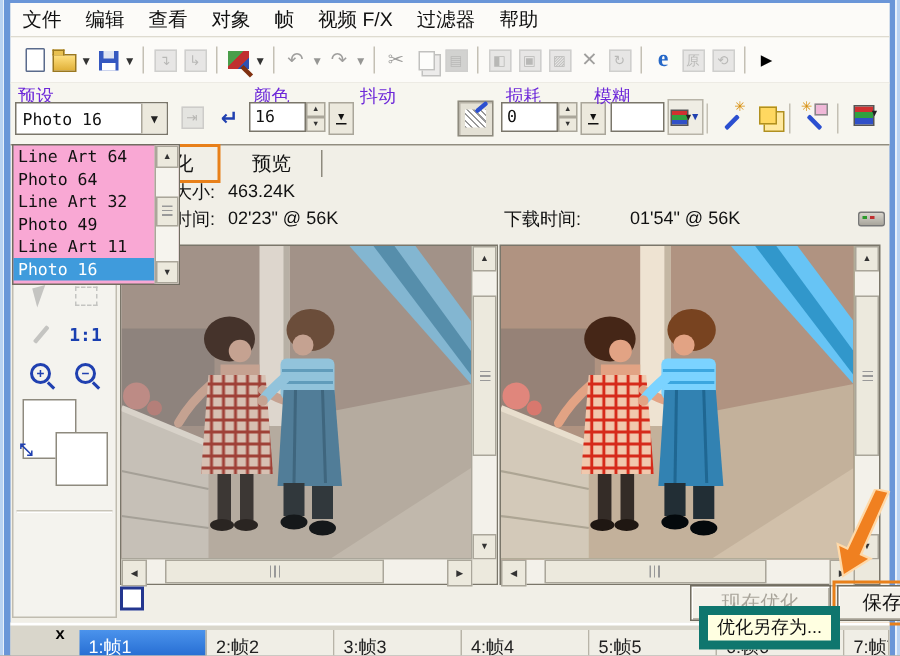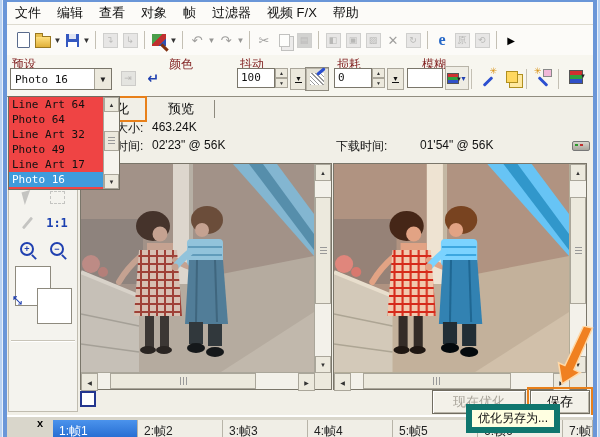--- a/index.html
+++ b/index.html
@@ -25,21 +25,21 @@
   .floppy{width:13px;height:13px;background:#3558c0;position:relative;}
   .floppy::before{content:"";position:absolute;top:0;left:3px;width:7px;height:5px;background:#dfe4f2;}
   .floppy::after{content:"";position:absolute;bottom:0;left:2px;width:9px;height:5px;background:#fff;}
   .gbox{width:13px;height:13px;background:#d6d3c9;border:1px solid #a8a498;display:flex;align-items:center;justify-content:center;font-size:9px;color:#777;}
   .copy2{width:9px;height:11px;background:#fff;border:1px solid #888;box-shadow:3px 3px 0 #ddd,3px 3px 0 1px #888;}
   .wandimg{width:14px;height:12px;background:linear-gradient(135deg,#4a9e4a 0 40%,#c03030 40% 70%,#3050b0 70%);position:relative;}
   .wandimg::after{content:"";position:absolute;right:-3px;bottom:-3px;width:9px;height:3px;background:#803010;transform:rotate(45deg);}
   .ie{color:#2668c8;font-weight:bold;font-size:16px;font-family:"Liberation Serif","DejaVu Serif",serif;}
   
   #settings{left:7px;right:7px;top:55px;height:41px;background:#f7f6ef;border-bottom:1px solid #918d80;}
-  .slabel{position:absolute;top:1px;font-size:12px;color:#7f1d1d;}
+  .slabel{position:absolute;top:1px;font-size:12px;color:#6d28d9;}
   .combo{position:absolute;top:13px;height:20px;background:#fff;border:1px solid #7a766a;display:flex;align-items:center;font-family:"DejaVu Sans Mono","Liberation Mono",monospace;font-size:11px;}
   .combo .txtv{flex:1;padding:0 4px;}
   .cbtn{width:16px;height:100%;background:#ece9dd;border-left:1px solid #aaa69a;display:flex;align-items:center;justify-content:center;font-size:8px;color:#222;}
   .numwrap{position:absolute;top:13px;height:20px;display:flex;}
   .num{width:30px;height:18px;background:#fff;border:1px solid #7a766a;padding:0 3px;font-family:"DejaVu Sans Mono","Liberation Mono",monospace;font-size:11px;line-height:18px;}
   .spin{width:13px;display:flex;flex-direction:column;}
   .spin div{flex:1;background:#ece9dd;border:1px solid #aaa69a;font-size:5px;display:flex;align-items:center;justify-content:center;color:#333;}
   .dropbtn{width:15px;height:20px;background:#ece9dd;border:1px solid #aaa69a;margin-left:2px;display:flex;align-items:center;justify-content:center;}
   .dropbtn span{font-size:7px;color:#111;border-bottom:1px solid #111;line-height:7px;}
   .mini{position:absolute;width:22px;height:22px;display:flex;align-items:center;justify-content:center;}
@@ -47,21 +47,21 @@
   .ditherbox{width:14px;height:12px;background:repeating-linear-gradient(45deg,#999 0 1px,#fff 1px 3px);position:relative;}
   .ditherbox::after{content:"";position:absolute;right:-2px;top:-3px;width:10px;height:3px;background:#2b4fd0;transform:rotate(-40deg);border-radius:2px;}
   .vsep{position:absolute;top:14px;width:1px;height:20px;background:#c4c0b4;}
   .wand{width:14px;height:14px;position:relative;}
   .wand::before{content:"";position:absolute;left:1px;bottom:1px;width:12px;height:3px;background:#2b4fd0;transform:rotate(-45deg);border-radius:1px;}
   .wand::after{content:"✳";position:absolute;right:-2px;top:-4px;font-size:9px;color:#d89010;}
   .pal2{width:10px;height:10px;background:#ffd860;border:1px solid #b09020;box-shadow:4px 4px 0 #ffe9a0,4px 4px 0 1px #b09020;}
   .sortcol{width:12px;height:12px;background:linear-gradient(180deg,#d03030 0 33%,#30a040 33% 66%,#3050c8 66%);border:1px solid #555;position:relative;}
   .sortcol::after{content:"▼";position:absolute;right:-4px;top:2px;font-size:6px;color:#222;}
   
-  #preset-list{left:8px;top:96px;width:110px;height:92px;background:#ef4444;border:1px solid #716d61;z-index:30;display:flex;}
+  #preset-list{left:8px;top:96px;width:110px;height:92px;background:#f9a8d4;border:1px solid #716d61;z-index:30;display:flex;}
   #preset-options{flex:1;font-family:"DejaVu Sans Mono","Liberation Mono",monospace;font-size:11px;}
   .opt{height:15px;line-height:15px;padding:0 3px;white-space:nowrap;}
   .opt.sel{background:#3f9bdc;color:#fff;}
   .lsb{width:15px;background:#ece9dd;border-left:1px solid #aaa69a;display:flex;flex-direction:column;align-items:stretch;}
   .lsb .b{height:13px;background:#ece9dd;border:1px solid #aaa69a;font-size:6px;display:flex;align-items:center;justify-content:center;color:#333;}
   .lsb .tr{flex:1;position:relative;background:#f6f4ee;}
   .lsb .th{position:absolute;left:0;right:0;top:30%;height:18px;background:#ece9dd;border:1px solid #aaa69a;display:flex;align-items:center;justify-content:center;}
   .grip-v{width:7px;height:7px;background:repeating-linear-gradient(#999 0 1px,transparent 1px 3px);}
   .grip-h{width:7px;height:8px;background:repeating-linear-gradient(90deg,#999 0 1px,transparent 1px 3px);}
   
@@ -91,21 +91,21 @@
   .vscroll{flex-direction:column;}
   .sbtn{background:#ece9dd;border:1px solid #aaa69a;display:flex;align-items:center;justify-content:center;font-size:6px;color:#333;}
   .vscroll .sbtn{height:15px;}
   .hscroll .sbtn{width:15px;height:100%;}
   .track{flex:1;position:relative;}
   .vthumb{position:absolute;left:0;right:0;top:9%;height:60%;background:#ece9dd;border:1px solid #aaa69a;display:flex;align-items:center;justify-content:center;}
   .hthumb{position:absolute;top:0;bottom:0;left:6%;width:72%;background:#ece9dd;border:1px solid #aaa69a;display:flex;align-items:center;justify-content:center;}
   .corner{background:#ece9dd;}
   .optimized-img{filter:saturate(1.45) contrast(1.15);}
   
-  .btn{position:absolute;height:22px;background:#f3f1e9;border:1px solid #716d61;box-shadow:inset 1px 1px 0 #fff,inset -1px -1px 0 #b8b4a8;display:flex;align-items:center;justify-content:center;font-size:13px;}
+  .btn{position:absolute;height:22px;background:#f3f1e9;border:1px solid #716d61;box-shadow:inset 1px 1px 0 #fff,inset -1px -1px 0 #b8b4a8;display:flex;align-items:center;justify-content:center;font-size:13px;margin-left:28px;}
   .btn.disabled{color:#a8a49a;}
   .toggle{left:80px;top:391px;width:12px;height:12px;background:#fff;border:2px solid #23368f;}
   
   #tooltip{left:466px;top:404px;width:auto;padding:0 6px;background:#ffffe1;border:6px solid #0f766e;font-size:12px;z-index:50;white-space:nowrap;}
   
   #framesbar{left:7px;right:7px;top:415px;height:22px;background:#d9d6cb;border-top:2px solid #fff;}
   #frame-close{position:absolute;left:26px;top:-1px;width:14px;height:14px;font-weight:bold;font-size:11px;color:#000;display:flex;align-items:center;justify-content:center;}
   .frame-item{position:absolute;top:3px;width:85px;height:22px;background:#f0eee6;border-right:1px solid #b8b4a8;font-size:12px;padding:3px 0 0 6px;box-sizing:border-box;color:#222;white-space:nowrap;overflow:hidden;}
   .frame-item.sel{background:linear-gradient(180deg,#4b93ec,#1d64cc);color:#fff;}
   
@@ -118,22 +118,22 @@
   <div class="abs frame-top"></div>
   <div class="abs frame-v" style="left:0"></div>
   <div class="abs frame-v right"></div>
 
   <div class="abs" id="menubar">
     <span class="menu-item">文件</span>
     <span class="menu-item">编辑</span>
     <span class="menu-item">查看</span>
     <span class="menu-item">对象</span>
     <span class="menu-item">帧</span>
+    <span class="menu-item">视频 F/X</span>
     <span class="menu-item">过滤器</span>
-    <span class="menu-item">视频 F/X</span>
     <span class="menu-item">帮助</span>
   </div>
 
   <div class="abs" id="toolbar">
     <span class="i">
         <span class="page"></span>
       </span>
     <span class="i">
         <span class="folder"></span>
       </span>
@@ -202,50 +202,50 @@
       <span class="cbtn">▼</span>
     </div>
     <div class="mini dis" style="left:110px;top:12px">
         <span class="gbox">⇥</span>
       </div>
     <div class="mini" style="left:135px;top:12px">
         <span style="color:#2040b0;font-weight:bold;font-size:14px">↵</span>
       </div>
 
     <span class="slabel" style="left:162px">颜色</span>
-
-    <span class="slabel" style="left:233px">抖动</span>
-    <div class="numwrap" style="left:230px">
-      <span class="num">100</span>
+    <div class="numwrap" style="left:159px">
+      <span class="num">16</span>
       <span class="spin">
           <div>▲</div>
           <div>▼</div>
         </span>
       <span class="dropbtn">
           <span>▼</span>
         </span>
     </div>
+
+    <span class="slabel" style="left:233px">抖动</span>
 
     <div class="mini pressed" style="left:298px;top:12px">
         <span class="ditherbox"></span>
       </div>
 
     <span class="slabel" style="left:330px">损耗</span>
     <div class="numwrap" style="left:327px">
       <span class="num">0</span>
       <span class="spin">
           <div>▲</div>
           <div>▼</div>
         </span>
       <span class="dropbtn">
           <span>▼</span>
         </span>
     </div>
 
-    <span class="slabel" style="left:415px">模糊</span>
+    <span class="slabel" style="left:389px">模糊</span>
     <input class="abs" style="left: 400px; top: 13px; width: 30px; height: 16px; border: 1px solid rgb(122, 118, 106); font-size: 11px;" value="">
 
     <div class="mini" style="left:438px;top:11px;border:1px solid #b8b4a8;background:#efede4">
         <span class="sortcol" style="width:10px;height:9px"></span>
         <span style="color:#2040b0;font-size:7px;margin-left:1px">▼</span>
       </div>
     <div class="vsep" style="left:464px"></div>
     <div class="mini" style="left:470px;top:11px">
         <span class="wand"></span>
       </div>
@@ -430,21 +430,21 @@
     <div class="frame-item" style="left:471px">6:帧6</div>
     <div class="frame-item" style="left:556px;width:30px">7:帧7</div>
   </div>
 
   <div class="abs" id="preset-list">
     <div id="preset-options">
       <div class="opt">Line Art 64</div>
       <div class="opt">Photo 64</div>
       <div class="opt">Line Art 32</div>
       <div class="opt">Photo 49</div>
-      <div class="opt">Line Art 17</div>
+      <div class="opt">Line Art 11</div>
       <div class="opt sel">Photo 16</div>
     </div>
     <div class="lsb">
       <div class="b">▲</div>
       <div class="tr">
           <div class="th">
             <span class="grip-v"></span>
           </div>
         </div>
       <div class="b">▼</div>

